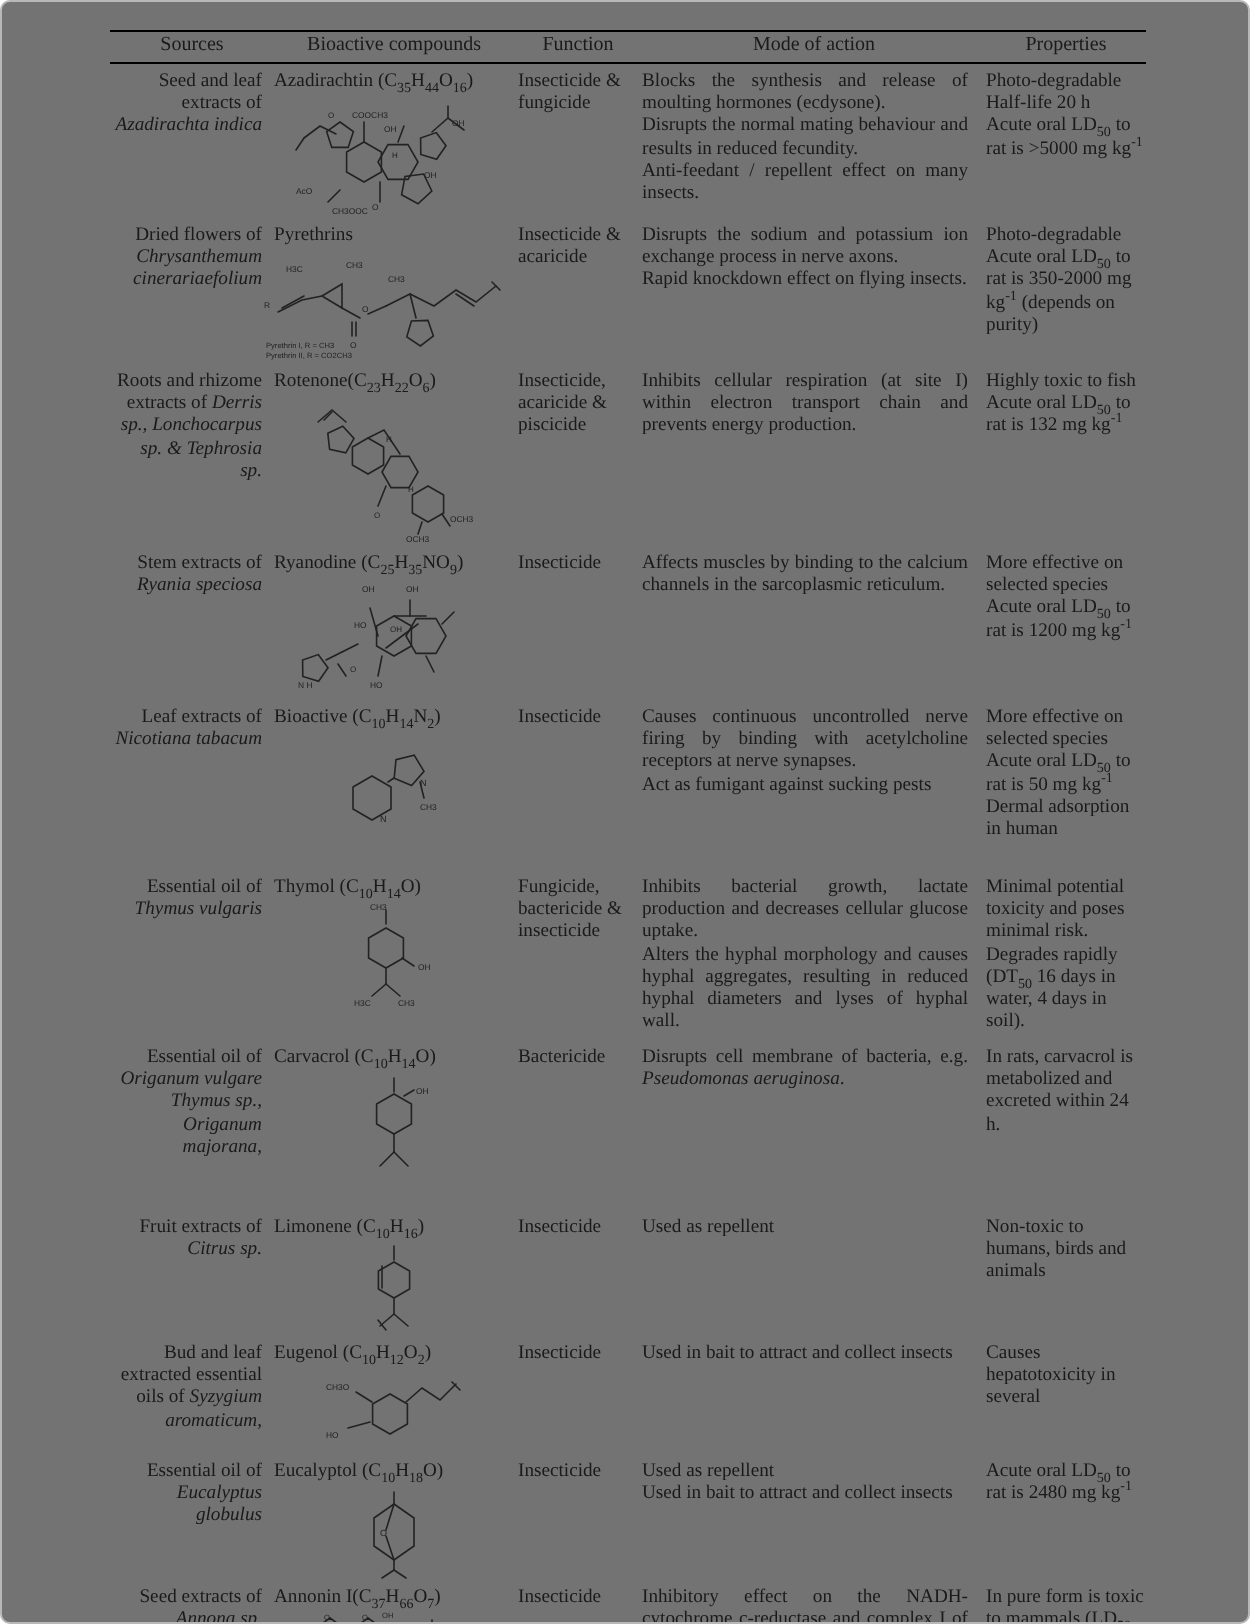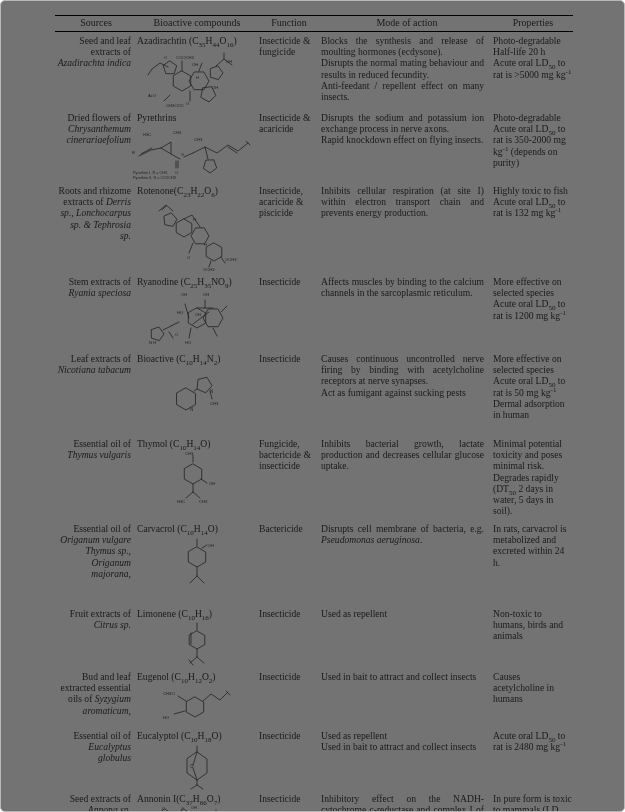--- a/index.html
+++ b/index.html
@@ -266,24 +266,25 @@
                 <text x="12" y="5" font-size="4.2">CH3</text>
                 <text x="36" y="35" font-size="4.2">OH</text>
                 <text x="4" y="53" font-size="4.2">H3C</text>
                 <text x="26" y="53" font-size="4.2">CH3</text>
               </svg>
             </div>
     </div>
     <div class="cell c-function"><span>Fungicide, bactericide &amp; insecticide</span></div>
     <div class="cell c-mode">
             <div class="para"><span>Inhibits bacterial growth, lactate production and decreases cellular glucose uptake.</span></div>
+            <div class="para"><span>Alters the hyphal morphology and causes hyphal aggregates, resulting in reduced hyphal diameters and lyses of hyphal wall.</span></div>
           </div>
     <div class="cell c-props">
             <div class="para"><span>Minimal potential toxicity and poses minimal risk.</span></div>
-            <div class="para"><span>Degrades rapidly (DT</span><sub>50</sub><span> 2 days in water, 5 days in soil).</span></div>
+            <div class="para"><span>Degrades rapidly (DT</span><sub>50</sub><span> 16 days in water, 4 days in soil).</span></div>
           </div>
   </div>
         <div class="row">
     <div class="cell c-source"><span><span>Essential oil of </span><span class="it">Origanum vulgare Thymus sp., Origanum majorana,</span></span></div>
     <div class="cell c-compound">
       <div class="compound-name"><span>Carvacrol (C</span><sub>10</sub><span>H</span><sub>14</sub><span>O)</span></div>
       <div class="structure-box">
               <svg width="42" height="58" viewBox="0 0 42 58" xmlns="http://www.w3.org/2000/svg">
                 <polyline points="21,11 21,4" fill="none" stroke="#222" stroke-width="0.8" stroke-linecap="round"></polyline>
                 <polygon points="21.0,12.0 29.7,17.0 29.7,27.0 21.0,32.0 12.3,27.0 12.3,17.0" fill="none" stroke="#222" stroke-width="0.8" stroke-linecap="round"></polygon>
@@ -341,21 +342,21 @@
                 <text x="6" y="12" font-size="4.2">CH3O</text>
                 <text x="6" y="36" font-size="4.2">HO</text>
               </svg>
             </div>
     </div>
     <div class="cell c-function"><span>Insecticide</span></div>
     <div class="cell c-mode">
             <div class="para"><span>Used in bait to attract and collect insects</span></div>
           </div>
     <div class="cell c-props">
-            <div class="para"><span>Causes acetylcholine in humans</span></div>
+            <div class="para"><span>Causes hepatotoxicity in several</span></div>
           </div>
   </div>
         <div class="row">
     <div class="cell c-source"><span><span>Essential oil of </span><span class="it">Eucalyptus globulus</span></span></div>
     <div class="cell c-compound">
       <div class="compound-name"><span>Eucalyptol (C</span><sub>10</sub><span>H</span><sub>18</sub><span>O)</span></div>
       <div class="structure-box">
               <svg width="38" height="48" viewBox="0 0 38 48" xmlns="http://www.w3.org/2000/svg">
                 <polyline points="19,10 19,4" fill="none" stroke="#222" stroke-width="0.8" stroke-linecap="round"></polyline>
                 <polygon points="19,10 29,17 29,31 19,38 9,31 9,17" fill="none" stroke="#222" stroke-width="0.8" stroke-linecap="round"></polygon>

